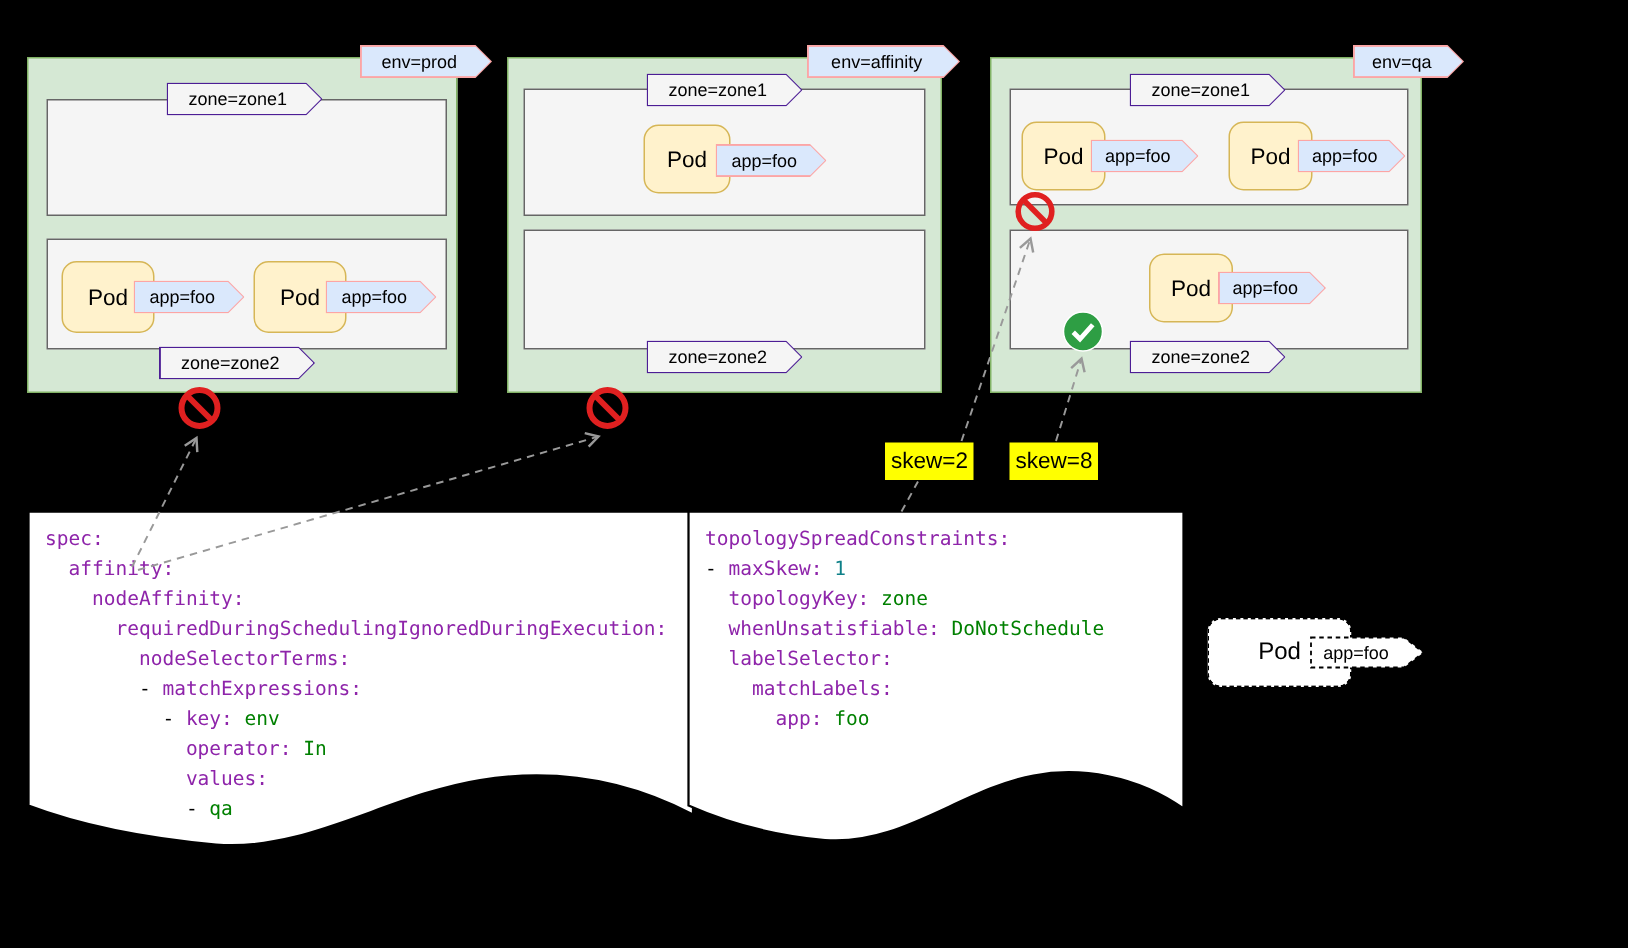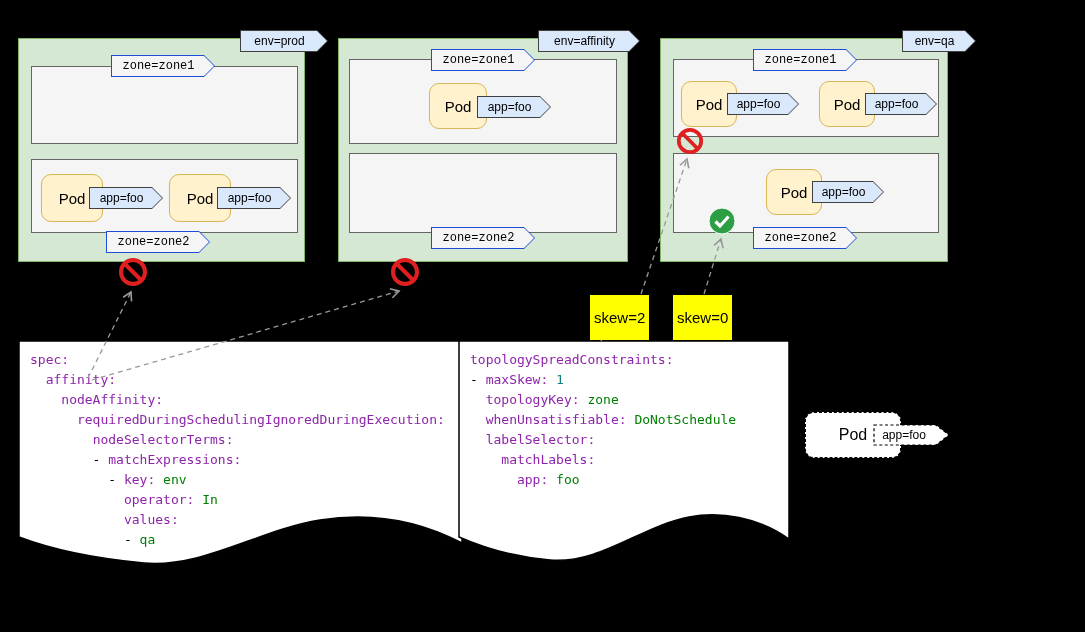--- a/index.html
+++ b/index.html
@@ -13,25 +13,25 @@
   .pod     { position:absolute; background:#fff2cc; border:1px solid #d6b656;
              border-radius:10px; display:flex; align-items:center; justify-content:center;
              font-size:15px; color:#000; z-index:3; }
 
   
   .tag { position:absolute; height:22px; z-index:4; padding:1px;
          clip-path: polygon(0 0, calc(100% - 11px) 0, 100% 50%, calc(100% - 11px) 100%, 0 100%); }
   .tag > span { display:flex; width:100%; height:100%; align-items:center; justify-content:center;
          padding-right:9px; font-size:12px; white-space:nowrap; color:#000;
          clip-path: polygon(0 0, calc(100% - 10px) 0, 100% 50%, calc(100% - 10px) 100%, 0 100%); }
-  .tag.blue { background:#404040; } .tag.blue > span { background:#dae8fc; }
-  .tag.gray { background:#1d4ed8;font-family:Liberation Mono, monospace; } .tag.gray > span { background:#f5f5f5; }
+  .tag.blue { background:#fca5a5; } .tag.blue > span { background:#dae8fc; }
+  .tag.gray { background:#4c1d95; } .tag.gray > span { background:#f5f5f5; }
 
   .skew { position:absolute; z-index:10; background:#ffff00; color:#000;
-          font-size:15px; padding:14px 4px; }
+          font-size:15px; padding:4px 4px; }
 
   .doc  { position:absolute; z-index:2; }
   .code { position:absolute; left:12px; top:10px; font-family:"DejaVu Sans Mono", monospace;
           font-size:13px; line-height:20px; white-space:pre; z-index:3; }
 
   .icon { position:absolute; z-index:8; }
   svg.connectors { position:absolute; left:0; top:0; z-index:5; pointer-events:none; }
 
   .floating-pod { position:absolute; left:805px; top:412px; width:96px; height:46px;
           background:#fff; border:1.6px dashed #000; border-radius:9px; z-index:3;
@@ -151,21 +151,21 @@
   <svg class="icon" style="left:676px;top:127px" width="28" height="28" viewBox="0 0 30 30">
     <circle cx="15" cy="15" r="12" fill="none" stroke="#e02020" stroke-width="4"></circle>
     <line x1="7" y1="7" x2="23" y2="23" stroke="#e02020" stroke-width="4"></line>
   </svg>
   <svg class="icon" style="left:708px;top:207px" width="28" height="28" viewBox="0 0 28 28">
     <circle cx="14" cy="14" r="13" fill="#2e9e44" stroke="#ffffff" stroke-width="1"></circle>
     <path d="M7.5,14.5 L12,19 L20.5,9.5" fill="none" stroke="#ffffff" stroke-width="3.2"></path>
   </svg>
 
   <span class="skew" style="left:590px;top:295px">skew=2</span>
-  <span class="skew" style="left:673px;top:295px">skew=0</span>
+  <span class="skew" style="left:673px;top:295px">skew=8</span>
 
   <div class="doc" style="left:18px;top:340px;width:445px;height:230px">
     <svg width="445" height="230" viewBox="0 0 445 230">
       <path d="M1,1 L444,1 L444,203 C400,180 352,172 302,180 C240,190 186,228 126,223 C82,219 38,211 1,197 Z" fill="#ffffff" stroke="#000000" stroke-width="1.5"></path>
     </svg>
     <div class="code"><div><span style="color: rgb(142, 36, 170);">spec:</span></div><div><span style="color: rgb(0, 0, 0);">  </span><span style="color: rgb(142, 36, 170);">affinity:</span></div><div><span style="color: rgb(0, 0, 0);">    </span><span style="color: rgb(142, 36, 170);">nodeAffinity:</span></div><div><span style="color: rgb(0, 0, 0);">      </span><span style="color: rgb(142, 36, 170);">requiredDuringSchedulingIgnoredDuringExecution:</span></div><div><span style="color: rgb(0, 0, 0);">        </span><span style="color: rgb(142, 36, 170);">nodeSelectorTerms:</span></div><div><span style="color: rgb(0, 0, 0);">        - </span><span style="color: rgb(142, 36, 170);">matchExpressions:</span></div><div><span style="color: rgb(0, 0, 0);">          - </span><span style="color: rgb(142, 36, 170);">key:</span><span style="color: rgb(0, 0, 0);"> </span><span style="color: rgb(0, 128, 0);">env</span></div><div><span style="color: rgb(0, 0, 0);">            </span><span style="color: rgb(142, 36, 170);">operator:</span><span style="color: rgb(0, 0, 0);"> </span><span style="color: rgb(0, 128, 0);">In</span></div><div><span style="color: rgb(0, 0, 0);">            </span><span style="color: rgb(142, 36, 170);">values:</span></div><div><span style="color: rgb(0, 0, 0);">            - </span><span style="color: rgb(0, 128, 0);">qa</span></div></div>
   </div>
 
   <div class="doc" style="left:458px;top:340px;width:332px;height:230px">
     <svg width="332" height="230" viewBox="0 0 332 230">

